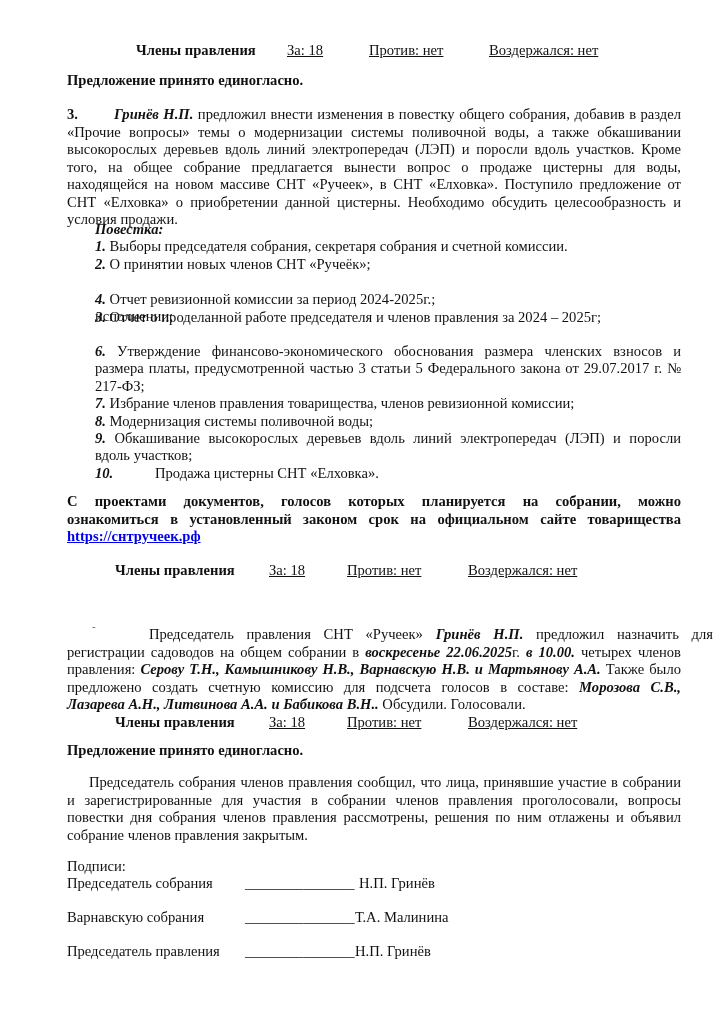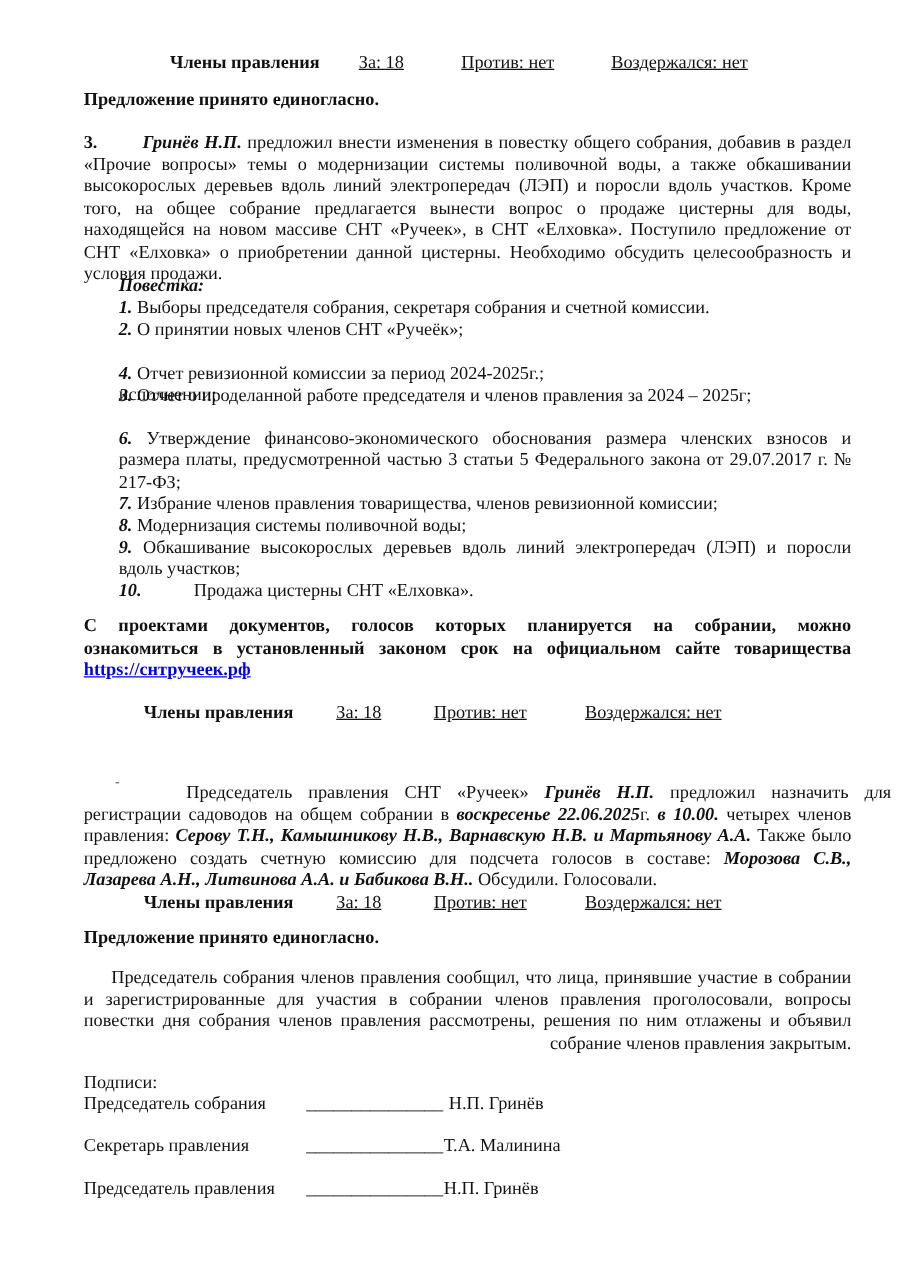--- a/index.html
+++ b/index.html
@@ -131,32 +131,32 @@
     <span class="u" style="left:347px;">Против:  нет</span>
     <span class="u" style="left:468px;">Воздержался:  нет</span>
   </div>
 
   <div class="line bold" style="top:742px;">Предложение принято единогласно.</div>
 
   <div>
     <div class="abs just" style="left:89px; top:774px; width:592px; line-height:17.3px;">Председатель собрания членов правления сообщил, что лица, принявшие участие в собрании</div>
     <div class="line just" style="top:791.5px;">и зарегистрированные для участия в собрании членов правления  проголосовали, вопросы</div>
     <div class="line just" style="top:809px;">повестки дня собрания членов правления рассмотрены, решения по ним отлажены и объявил</div>
-    <div class="line" style="top:826.5px;text-align:right;">собрание членов правления закрытым.</div>
+    <div class="line" style="top:826.5px;">собрание членов правления закрытым.</div>
   </div>
 
   <div>
     <div class="abs" style="left:67px; top:858px;">Подписи:</div>
     <div class="sig-row" style="top:875px;">
       <span style="left:0;">Председатель собрания</span>
       <span style="left:178px;">_______________</span>
       <span style="left:292px;">Н.П. Гринёв</span>
     </div>
     <div class="sig-row" style="top:909px;">
-      <span style="left:0;">Секретарь правления</span>
+      <span style="left:0;">Варнавскую собрания</span>
       <span style="left:178px;">_______________</span>
       <span style="left:288px;">Т.А. Малинина</span>
     </div>
     <div class="sig-row" style="top:943px;">
       <span style="left:0;">Председатель правления</span>
       <span style="left:178px;">_______________</span>
       <span style="left:288px;">Н.П. Гринёв</span>
     </div>
   </div>
 

